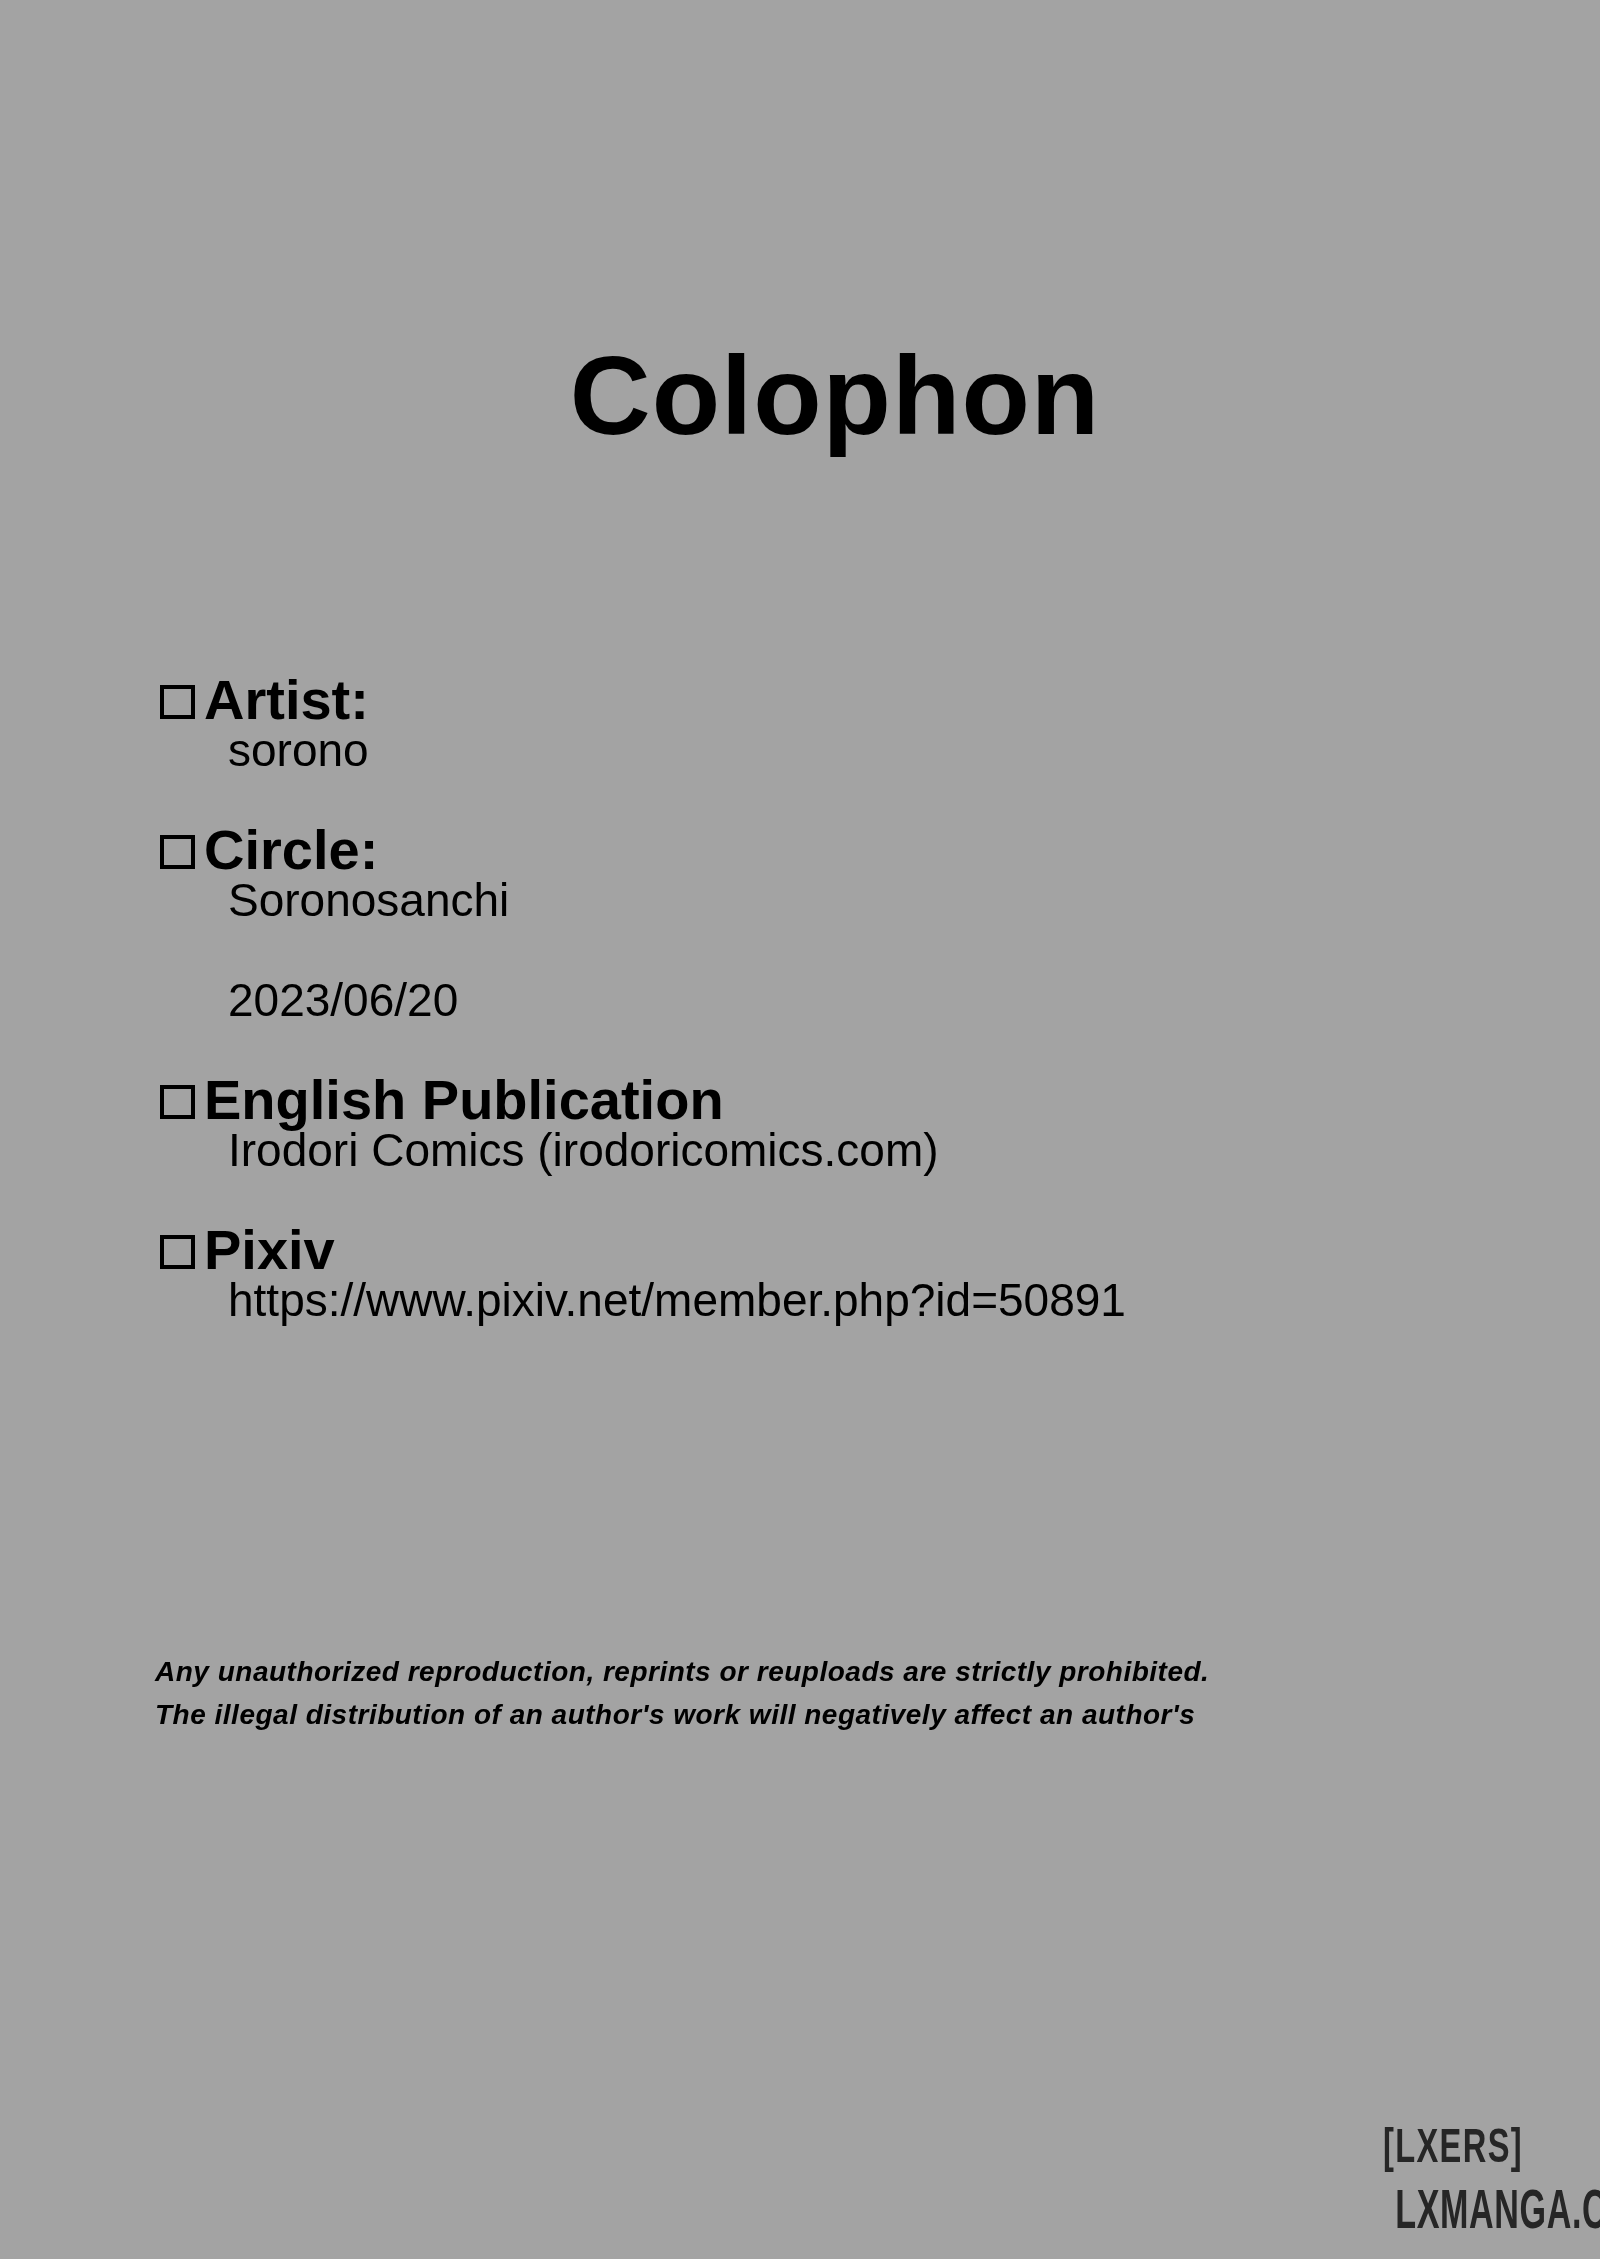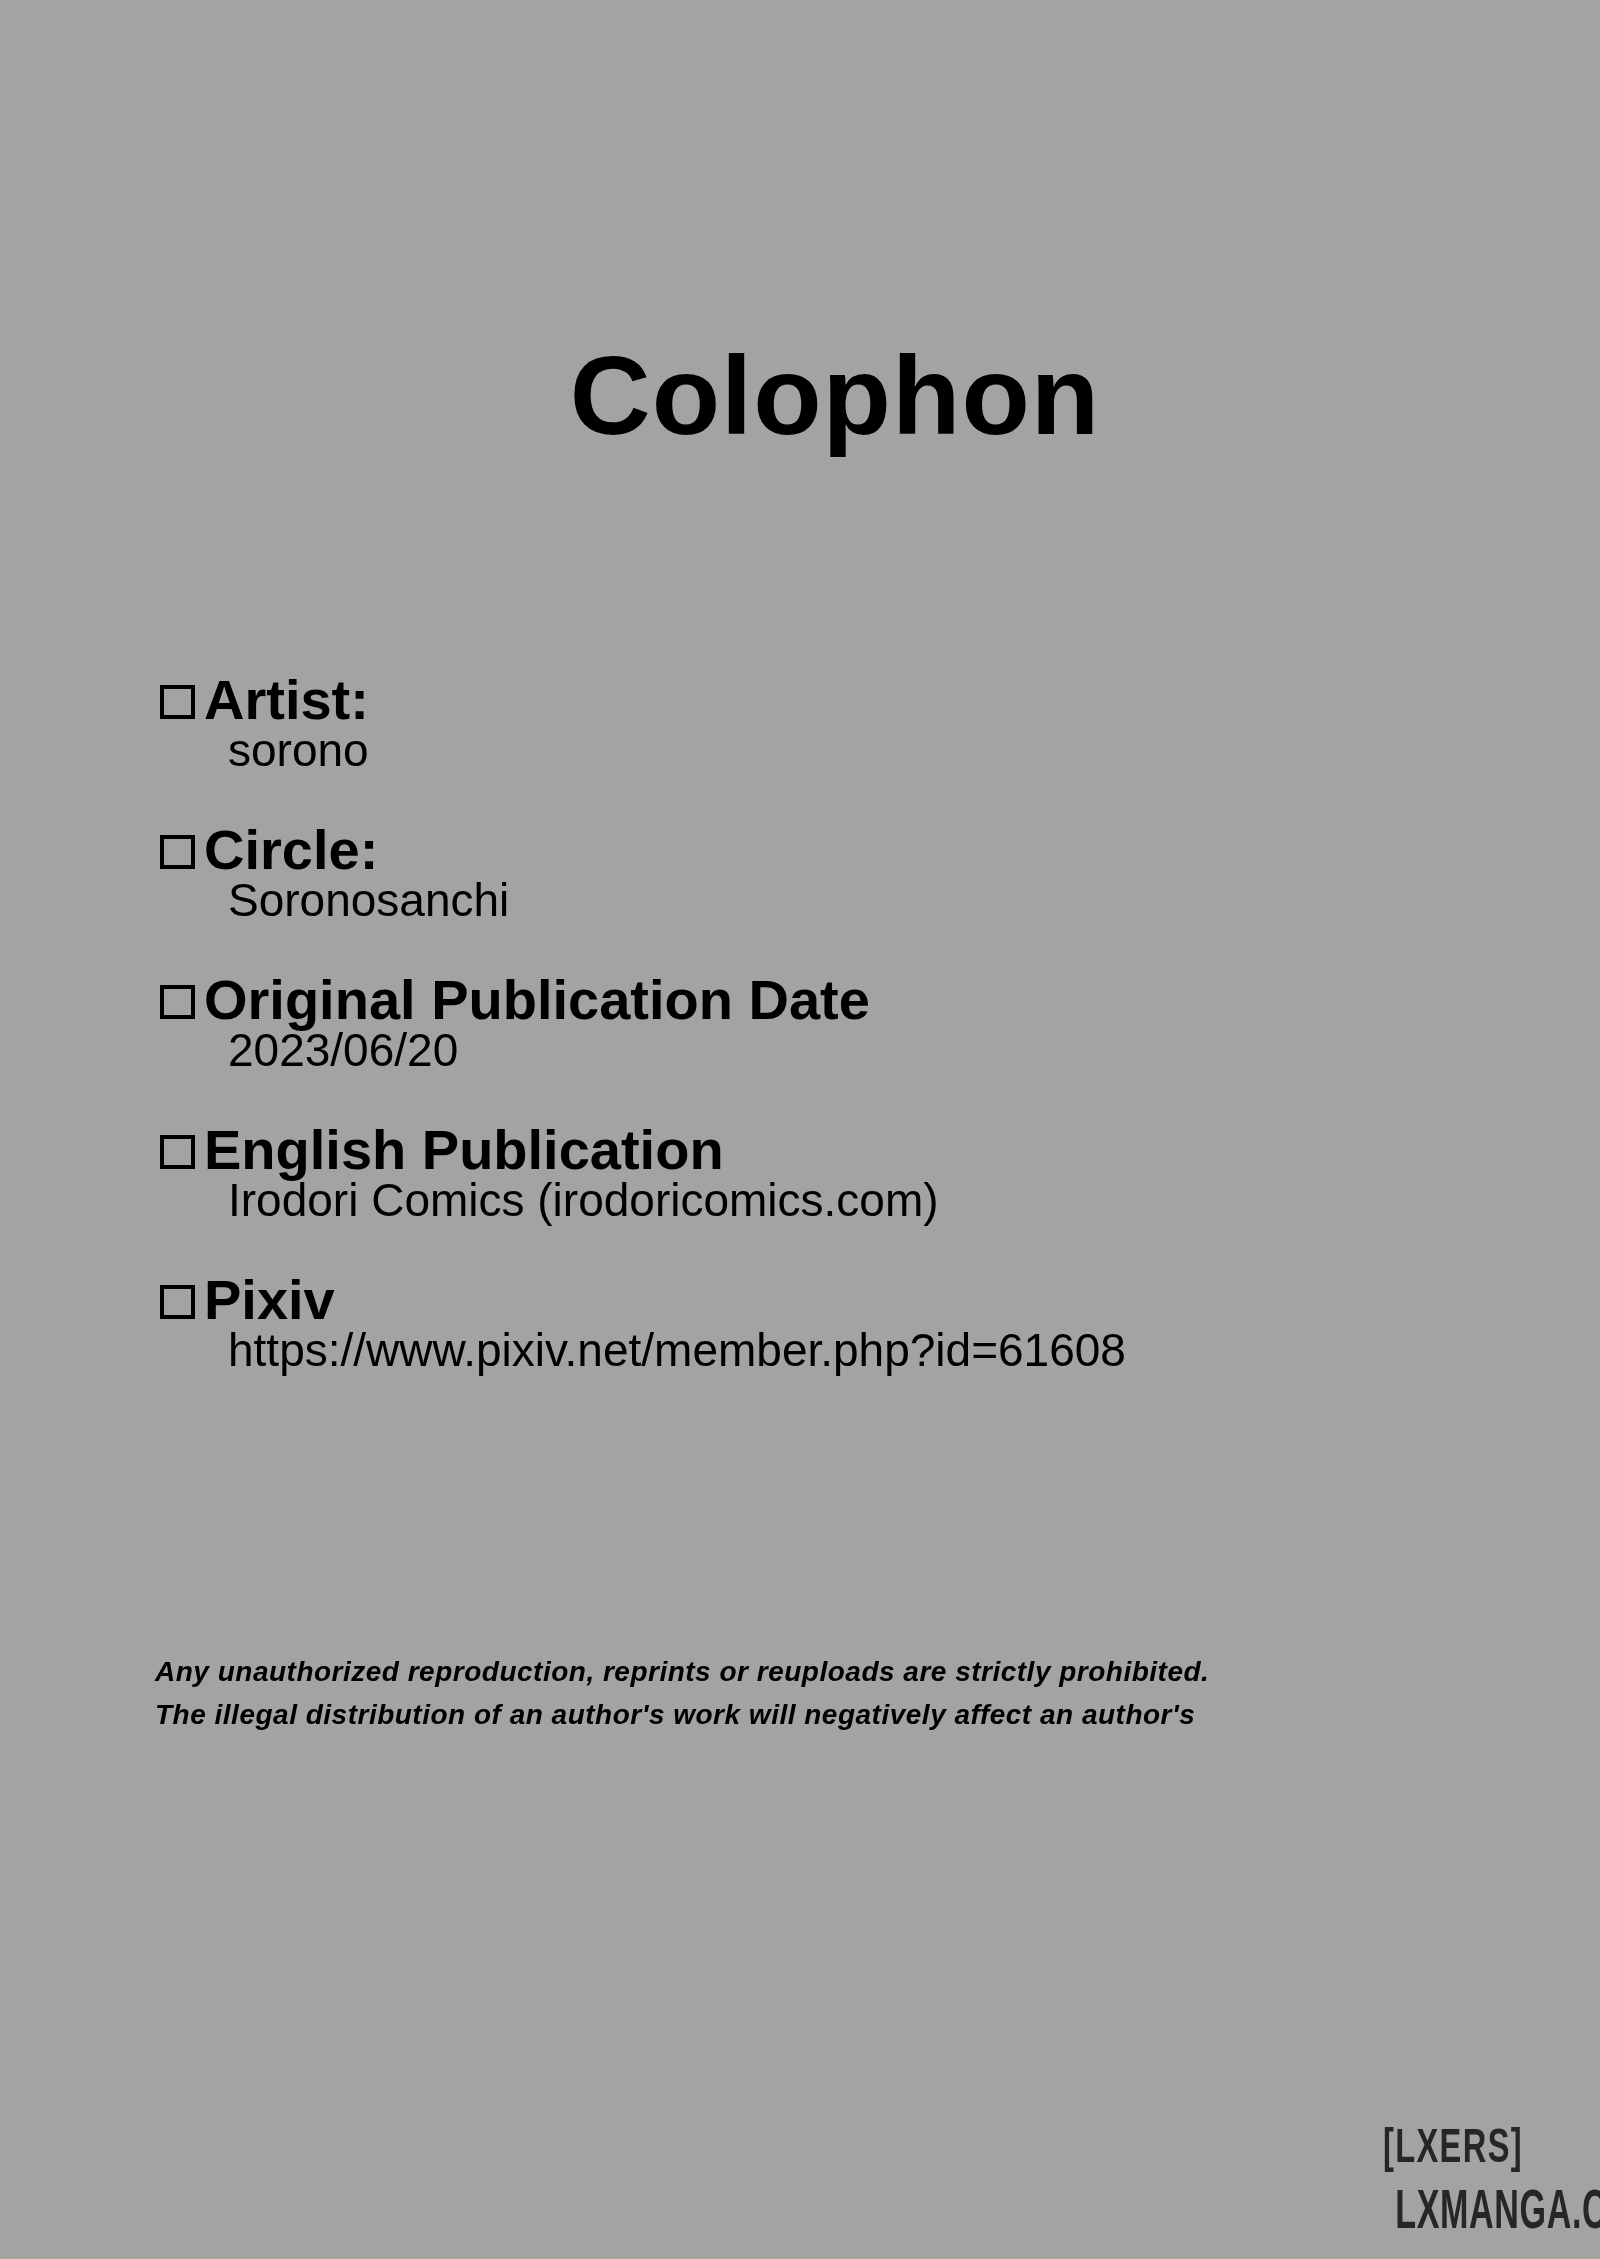--- a/index.html
+++ b/index.html
@@ -126,38 +126,35 @@
     </div>
 
     <div class="section">
       <div class="label-row">
         <span class="checkbox"></span><span>Circle:</span>
       </div>
       <div class="value bold">Soronosanchi</div>
     </div>
 
     <div class="section">
-      <div class="label-row">
-        <span class="checkbox"></span><span>Original Publication Date</span>
-      </div>
       <div class="value bold">2023/06/20</div>
     </div>
 
     <div class="section">
       <div class="label-row">
         <span class="checkbox"></span><span>English Publication</span>
       </div>
       <div class="value">Irodori Comics (irodoricomics.com)</div>
     </div>
 
     <div class="section">
       <div class="label-row">
         <span class="checkbox"></span><span>Pixiv</span>
       </div>
-      <div class="value">https://www.pixiv.net/member.php?id=61608</div>
+      <div class="value">https://www.pixiv.net/member.php?id=50891</div>
     </div>
 
   </div>
 
   <div class="disclaimer">
     <div>Any unauthorized reproduction, reprints or reuploads are strictly prohibited.</div>
     <div>The illegal distribution of an author's work will negatively affect an author's</div>
   </div>
 
   <div class="watermark">

